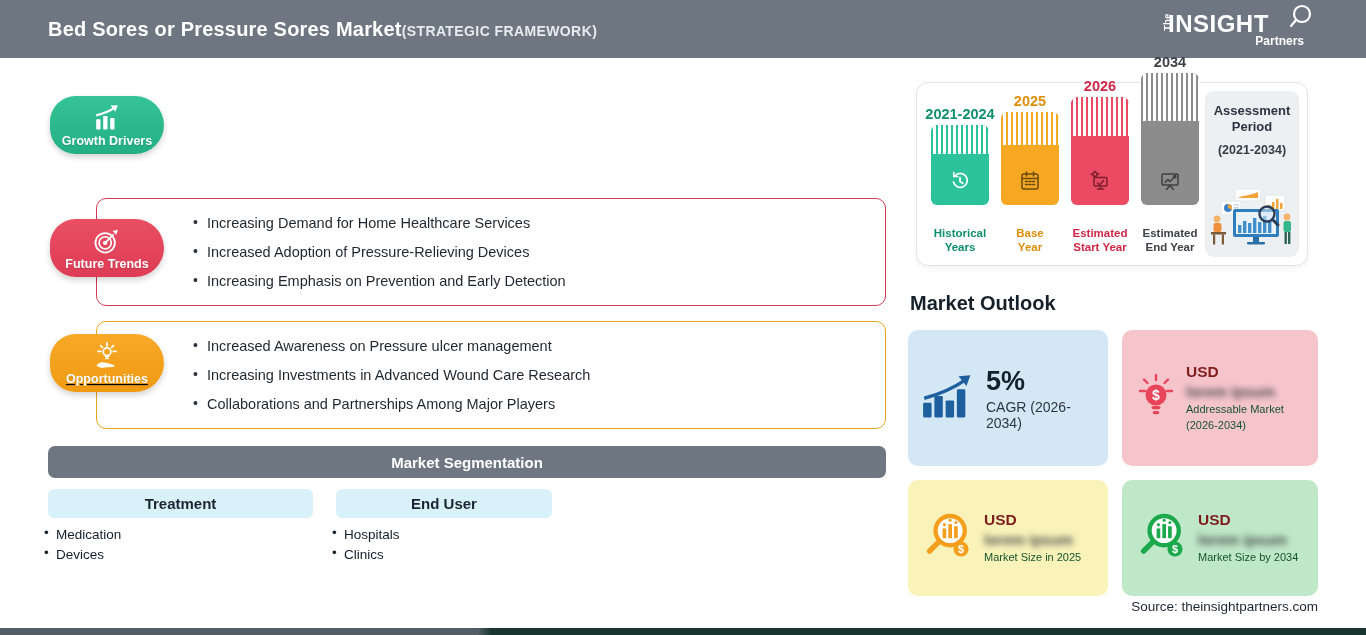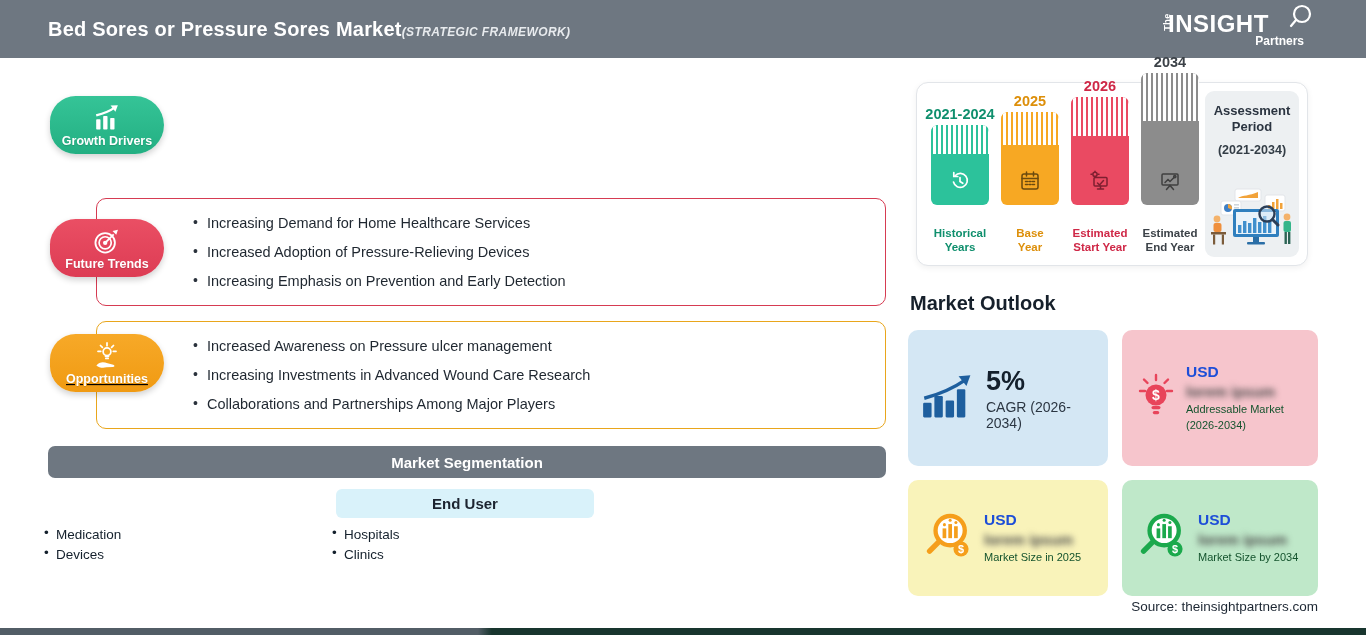--- a/index.html
+++ b/index.html
@@ -4,21 +4,21 @@
 <style>
   * { margin:0; padding:0; box-sizing:border-box; }
   html,body { width:1366px; height:635px; }
   body { font-family:"Liberation Sans","DejaVu Sans",sans-serif; background:#ffffff; position:relative; overflow:hidden; }
   .canvas { position:absolute; inset:0; width:1366px; height:635px; background:#ffffff; }
 
   
   .header { position:absolute; left:0; top:0; width:1366px; height:58px; background:#6e7781; display:flex; align-items:center; }
   .header-title-wrap { margin-left:48px; display:flex; align-items:baseline; }
   .header-title { color:#ffffff; font-size:20px; font-weight:bold; letter-spacing:.2px; }
-  .header-subtitle { color:#e8ebee; font-size:12px; font-weight:600; letter-spacing:.4px;font-style:italic; }
+  .header-subtitle { color:#e8ebee; font-size:14px; font-weight:600; letter-spacing:.4px; }
   .logo { position:absolute; right:56px; top:8px; width:150px; height:44px; color:#fff; }
   .logo-the { position:absolute; left:-2px; top:9px; font-size:9px; font-weight:bold; transform:rotate(-90deg); letter-spacing:.5px; }
   .logo-main { position:absolute; left:8px; top:2px; font-size:24px; font-weight:bold; letter-spacing:.5px; }
   .logo-partners { position:absolute; right:6px; top:26px; font-size:12px; font-weight:bold; }
   .logo-glass { position:absolute; right:-4px; top:-4px; }
 
   
   .sec-box { position:absolute; left:96px; width:790px; height:108px; border-radius:10px; background:#fff; display:flex; align-items:center; }
   .sec-box ul { list-style:none; margin-left:96px; }
   .sec-box li { font-size:14.5px; color:#1f2730; padding:6.5px 0; position:relative; padding-left:14px; }
@@ -35,21 +35,21 @@
   .badge-opps   { top:334px; background:linear-gradient(180deg,#f7a928,#f09a12);text-decoration:underline; }
   .badge-label { color:#fff; font-size:12.5px; font-weight:bold; margin-top:1px; text-shadow:0 1px 1px rgba(0,0,0,.15); }
   .badge-icon { height:30px; display:flex; align-items:center; justify-content:center; }
 
   
   .seg-bar { position:absolute; left:48px; top:446px; width:838px; height:32px; background:#6e7781; border-radius:7px;
              display:flex; align-items:center; justify-content:center; color:#fff; font-size:15px; font-weight:bold; }
   .seg-head { position:absolute; top:489px; height:29px; background:#d9f2fa; border-radius:6px;
               display:flex; align-items:center; justify-content:center; font-size:15px; font-weight:bold; color:#1c2430; }
   .seg-head-1 { left:48px; width:265px; }
-  .seg-head-2 { left:336px; width:258px; }
+  .seg-head-2 { left:336px; width:216px; }
   .seg-list { position:absolute; top:524px; list-style:none; }
   .seg-list-1 { left:44px; }
   .seg-list-2 { left:332px; }
   .seg-list li { font-size:13.5px; color:#14202c; padding:2.5px 0 2.5px 12px; position:relative; }
   .seg-list li::before { content:"•"; position:absolute; left:0; top:1px; color:#14202c; }
 
   
   .tl-panel { position:absolute; left:916px; top:82px; width:392px; height:184px; background:#fff;
               border:1.5px solid #e2e5e9; border-radius:12px; box-shadow:0 2px 6px rgba(0,0,0,.06); }
   .tl-bars { position:absolute; left:10px; top:6px; width:276px; height:168px; display:flex; align-items:flex-end; justify-content:space-between; }
@@ -78,21 +78,21 @@
   
   .mo-heading { position:absolute; left:910px; top:292px; font-size:20px; font-weight:bold; color:#16202b; }
   .mo-card { position:absolute; border-radius:10px; display:flex; align-items:center; padding:0 14px; }
   .card-cagr  { left:908px;  top:330px; width:200px; height:136px; background:#d4e7f4; }
   .card-addr  { left:1122px; top:330px; width:196px; height:136px; background:#f6c5cc; }
   .card-size25{ left:908px;  top:480px; width:200px; height:116px; background:#f9f3ba; }
   .card-size34{ left:1122px; top:480px; width:196px; height:116px; background:#bfe8c9; }
   .mo-card .txt { margin-left:10px; }
   .cagr-value { font-size:27px; font-weight:bold; color:#14202c; }
   .cagr-label { font-size:14px; color:#2b3642; margin-top:2px; }
-  .usd { font-size:15.5px; font-weight:bold; color:#1d4ed8; }
+  .usd { font-size:15.5px; font-weight:bold; color:#7f1d1d; }
   .blurred { font-size:15px; font-weight:bold; color:#4a4a4a; filter:blur(3px); margin:2px 0; white-space:nowrap; }
   .mo-label { font-size:11px; color:#14532d; line-height:1.4; }
 
   .source-line { position:absolute; right:48px; top:599px; font-size:13.5px; color:#1d2733; }
 
   
   .footer-strip { position:absolute; left:0; bottom:0; width:1366px; height:7px;
                   background:linear-gradient(90deg,#525d66 0%,#525d66 35%,#18352e 36%,#18352e 100%); }
 </style>
 </head>
@@ -172,20 +172,23 @@
             <path d="M11.1 13.9 h1.8"></path>
         </g>
         <path d="M3.5 19.5 c2.5-3 5.5-3 9-1.8 l4.5 1.2 c1.4 .4 1.2 1.9 -.4 1.9 l-5 .2 c-3 .8 -6 .3 -8.1 -1.5z" fill="#fff"></path>
       </svg>
     </span>
     <span class="badge-label">Opportunities</span>
   </div>
 
   <div class="seg-bar">
     <span>Market Segmentation</span>
+  </div>
+  <div class="seg-head seg-head-1">
+    <span>Treatment</span>
   </div>
   <div class="seg-head seg-head-2">
     <span>End User</span>
   </div>
   <ul class="seg-list seg-list-1">
     <li>Medication</li>
     <li>Devices</li>
   </ul>
   <ul class="seg-list seg-list-2">
     <li>Hospitals</li>

